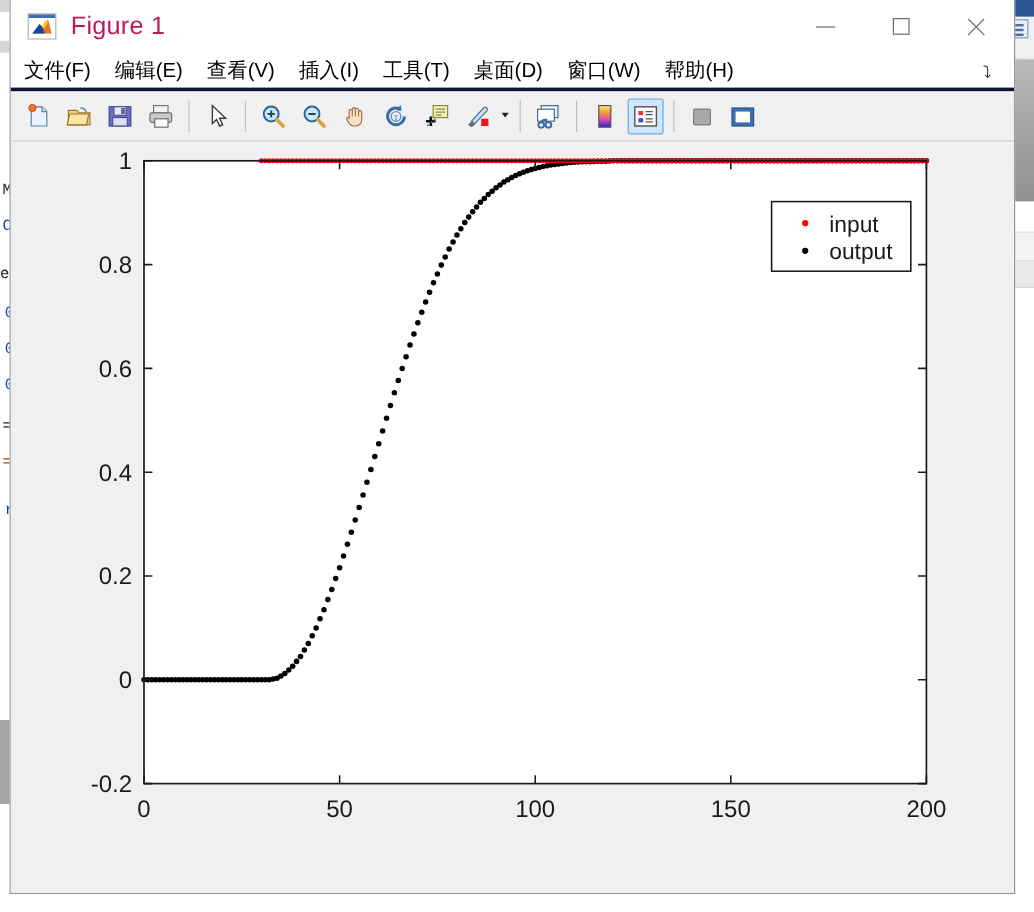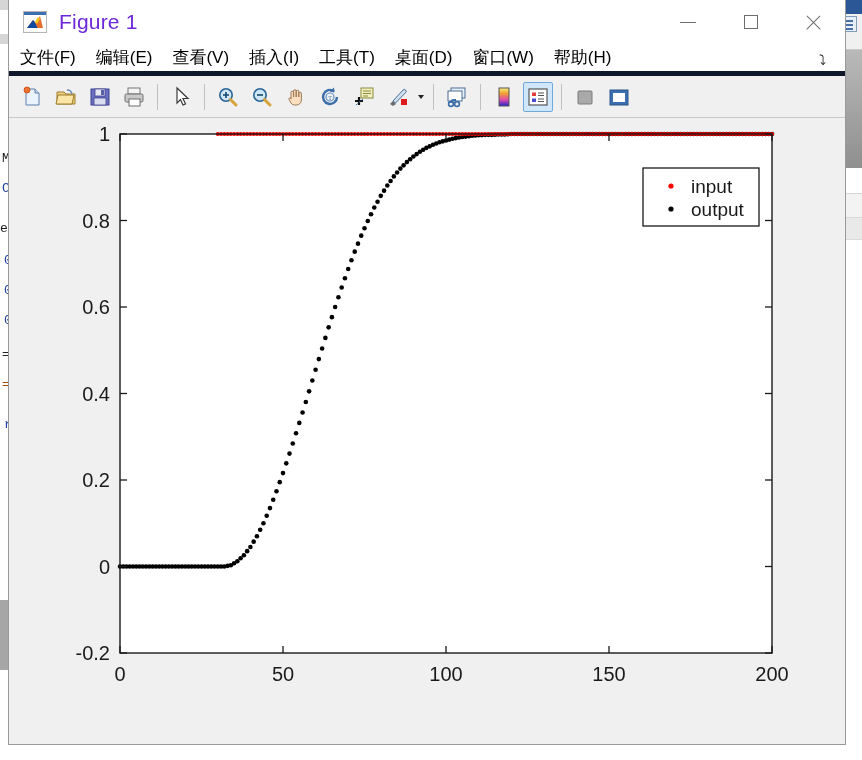--- a/index.html
+++ b/index.html
@@ -49,37 +49,37 @@
 
   
   .titlebar {
     height: 44px; background:#ffffff; display:flex; align-items:center;
     border-bottom: none; flex: 0 0 auto; position: relative;
   }
   .app-icon { width:24px; height:22px; margin-left:14px; position:relative; flex:0 0 auto; }
   .app-icon .frame { position:absolute; inset:0; background:#ffffff; border:1px solid #b5b5b5; }
   .app-icon .bar   { position:absolute; left:1px; right:1px; top:1px; height:3px; background:#3a6fb0;}
   .title-text {
-    margin-left: 12px; font-size: 21px; color:#6d28d9; font-weight:400;
+    margin-left: 12px; font-size: 21px; color:#be185d; font-weight:400;
     font-family:"Liberation Sans", sans-serif; letter-spacing:0.2px;
   }
   .winbtns { position:absolute; right:0; top:0; height:44px; display:flex; }
   .winbtn  { width:63px; height:44px; display:flex; align-items:center; justify-content:center; }
   .wb-min  { width:16px; height:1px; background:#6d6d6d; }
   .wb-max  { width:14px; height:14px; border:1.5px solid #6d6d6d; }
   .wb-close{ position:relative; width:17px; height:17px; }
   .wb-close:before, .wb-close:after{
     content:""; position:absolute; left:-1px; top:8px; width:19px; height:1.4px; background:#6d6d6d;
   }
   .wb-close:before{ transform:rotate(45deg);} .wb-close:after{ transform:rotate(-45deg);}
 
   
   .menubar {
     height: 32px; background:#ffffff; display:flex; align-items:center;
-    border-bottom:5px solid #0f172a; position:relative; flex:0 0 auto;
+    border-bottom:3px solid #0f172a; position:relative; flex:0 0 auto;
   }
   .menuitem {
     font-size:17px; color:#000; padding:2px 9px; margin-left:2px; white-space:nowrap;
     font-family:"Liberation Sans", sans-serif;
   }
   .menu-corner {
     position:absolute; right:12px; top:9px; width:14px; height:14px; color:#1a1a1a; font-size:14px; line-height:14px;
   }
 
   

